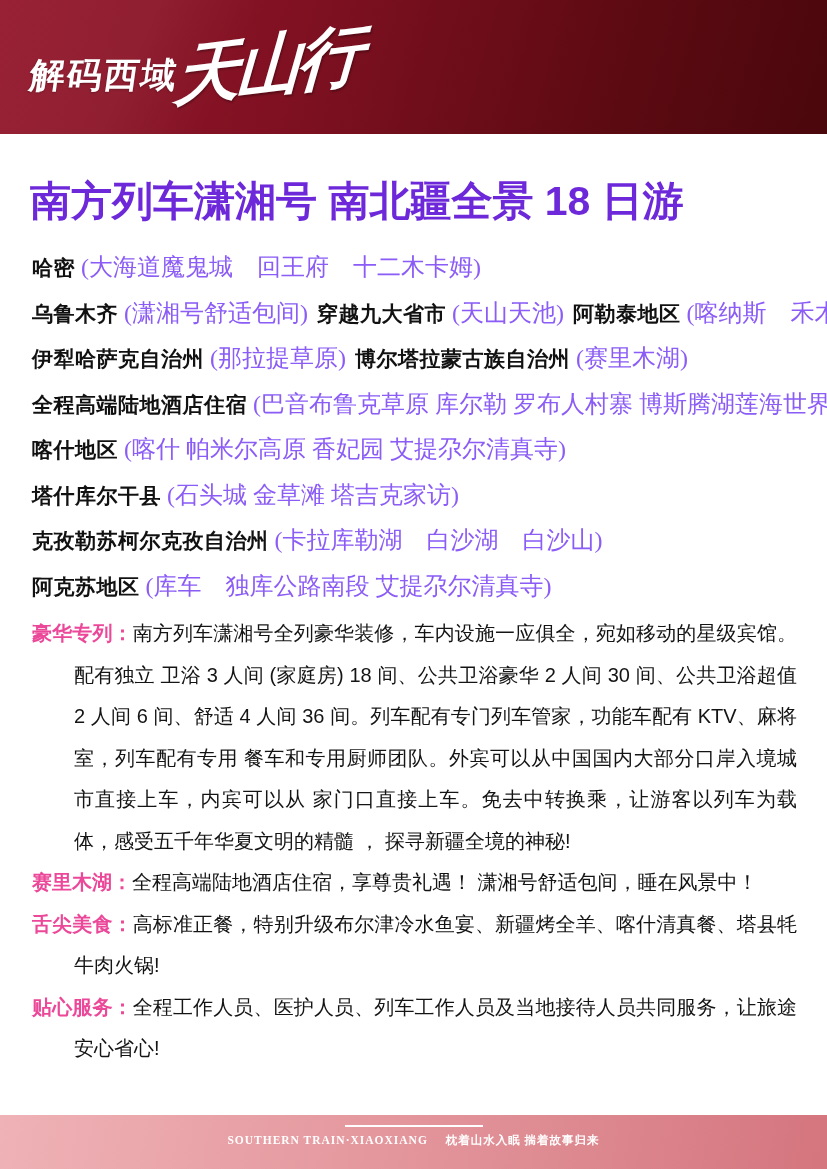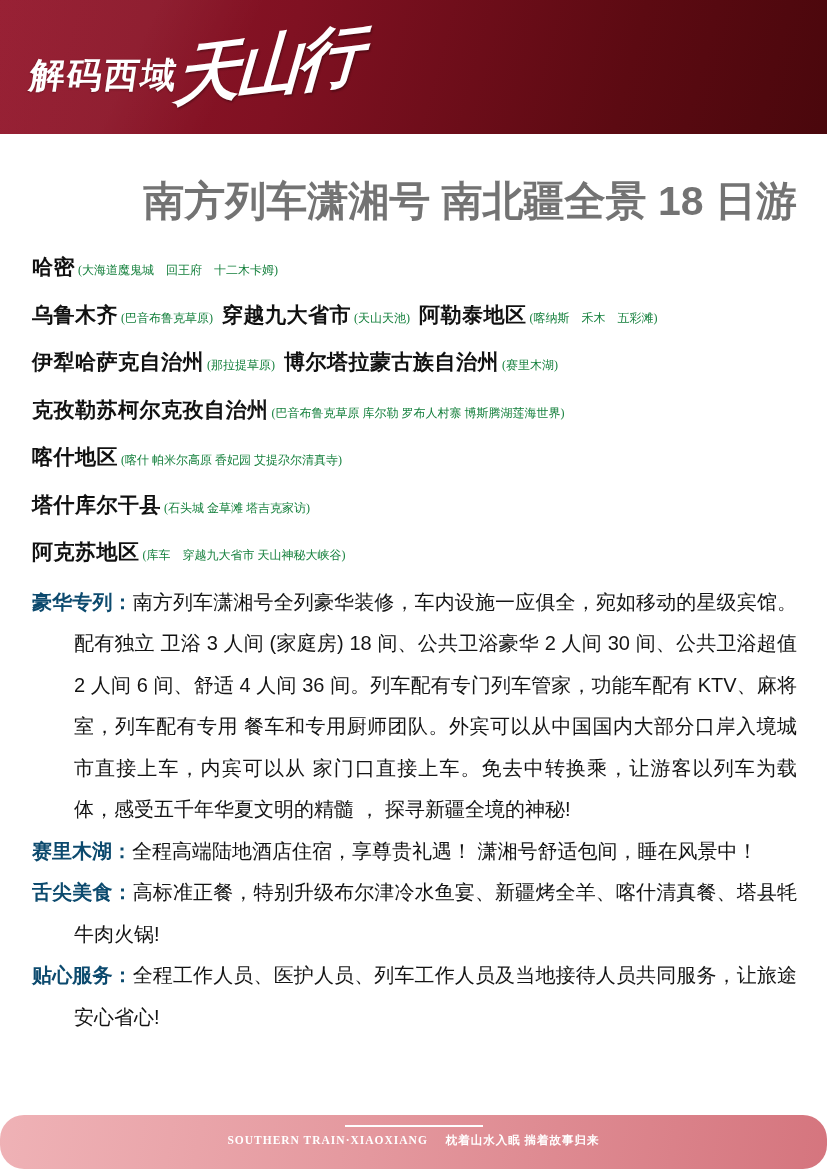--- a/index.html
+++ b/index.html
@@ -37,74 +37,73 @@
     font-size:66px;line-height:1;
     margin-left:-4px;margin-top:-2px;
     letter-spacing:-4px;
     transform:rotate(-7deg) skewX(-10deg);
     text-shadow:1px 2px 2px rgba(0,0,0,.3);
   }
 
   
   .title{
     margin:44px 30px 14px 30px;
-    text-align:right;
+    text-align:left;
     font-size:41px;
     font-weight:900;
     letter-spacing:0px;
-    color:#737373;
+    color:#6d28d9;
     line-height:1.15;
     white-space:nowrap;
   }
 
   
   .destinations{padding:6px 28px 0 32px;}
   .dest-line{
     margin:0;
     font-size:21px;
     line-height:44.5px;
     color:#111;
     white-space:nowrap;
   }
   .dest-name{
     font-weight:900;
     letter-spacing:0.5px;
   }
   .dest-detail{
     font-family:"Liberation Serif","DejaVu Serif",serif;
     font-weight:400;
-    font-size:12px;
-    color:#15803d;
+    font-size:24px;
+    color:#8b5cf6;
     margin-right:9px;
   }
 
   
   .features{padding:4px 30px 0 32px;}
   .feature{
     margin:0;
     font-size:20px;
     line-height:41.5px;
     color:#141414;
     text-align:justify;
     padding-left:42px;
     text-indent:-42px;
   }
   .feature-label{
-    color:#0c4a6e;
+    color:#ec4899;
     font-weight:900;
   }
 
   
   .footer{
     position:absolute;left:0;right:0;bottom:0;
     height:54px;
     background:linear-gradient(100deg,#efb2b6 0%,#e4989e 45%,#d5757e 100%);
     color:#ffffff;
     text-align:center;
-    border-radius:24px;
   }
   .footer-divider{
     width:138px;height:2px;
     background:#fefefe;
     margin:10px auto 6px auto;
   }
   .footer-text{
     font-family:"Liberation Serif","DejaVu Serif",serif;
     font-size:11.5px;
     letter-spacing:1px;
@@ -122,26 +121,27 @@
     <div class="logo">
       <span class="logo-main">解码西域</span>
       <span class="logo-brush">天山行</span>
     </div>
   </div>
 
   <h1 class="title">南方列车潇湘号 南北疆全景 18 日游</h1>
 
   <div class="destinations">
       <p class="dest-line"><span class="dest-name">哈密</span><span class="dest-detail"> (大海道魔鬼城　回王府　十二木卡姆)</span></p>
-      <p class="dest-line"><span class="dest-name">乌鲁木齐</span><span class="dest-detail"> (巴音布鲁克草原)</span><span class="dest-name">穿越九大省市</span><span class="dest-detail"> (天山天池)</span><span class="dest-name">阿勒泰地区</span><span class="dest-detail"> (喀纳斯　禾木　五彩滩)</span></p>
+      <p class="dest-line"><span class="dest-name">乌鲁木齐</span><span class="dest-detail"> (潇湘号舒适包间)</span><span class="dest-name">穿越九大省市</span><span class="dest-detail"> (天山天池)</span><span class="dest-name">阿勒泰地区</span><span class="dest-detail"> (喀纳斯　禾木　五彩滩)</span></p>
       <p class="dest-line"><span class="dest-name">伊犁哈萨克自治州</span><span class="dest-detail"> (那拉提草原)</span><span class="dest-name">博尔塔拉蒙古族自治州</span><span class="dest-detail"> (赛里木湖)</span></p>
-      <p class="dest-line"><span class="dest-name">克孜勒苏柯尔克孜自治州</span><span class="dest-detail"> (巴音布鲁克草原 库尔勒 罗布人村寨 博斯腾湖莲海世界)</span></p>
+      <p class="dest-line"><span class="dest-name">全程高端陆地酒店住宿</span><span class="dest-detail"> (巴音布鲁克草原 库尔勒 罗布人村寨 博斯腾湖莲海世界)</span></p>
       <p class="dest-line"><span class="dest-name">喀什地区</span><span class="dest-detail"> (喀什 帕米尔高原 香妃园 艾提尕尔清真寺)</span></p>
       <p class="dest-line"><span class="dest-name">塔什库尔干县</span><span class="dest-detail"> (石头城 金草滩 塔吉克家访)</span></p>
-      <p class="dest-line"><span class="dest-name">阿克苏地区</span><span class="dest-detail"> (库车　穿越九大省市 天山神秘大峡谷)</span></p>
+      <p class="dest-line"><span class="dest-name">克孜勒苏柯尔克孜自治州</span><span class="dest-detail"> (卡拉库勒湖　白沙湖　白沙山)</span></p>
+      <p class="dest-line"><span class="dest-name">阿克苏地区</span><span class="dest-detail"> (库车　独库公路南段 艾提尕尔清真寺)</span></p>
     </div>
 
   <div class="features">
       <p class="feature"><span class="feature-label">豪华专列：</span><span>南方列车潇湘号全列豪华装修，车内设施一应俱全，宛如移动的星级宾馆。配有独立 卫浴 3 人间 (家庭房) 18 间、公共卫浴豪华 2 人间 30 间、公共卫浴超值 2 人间 6 间、舒适 4 人间 36 间。列车配有专门列车管家，功能车配有 KTV、麻将室，列车配有专用 餐车和专用厨师团队。外宾可以从中国国内大部分口岸入境城市直接上车，内宾可以从 家门口直接上车。免去中转换乘，让游客以列车为载体，感受五千年华夏文明的精髓 ， 探寻新疆全境的神秘!</span></p>
       <p class="feature"><span class="feature-label">赛里木湖：</span><span>全程高端陆地酒店住宿，享尊贵礼遇！ 潇湘号舒适包间，睡在风景中！</span></p>
       <p class="feature"><span class="feature-label">舌尖美食：</span><span>高标准正餐，特别升级布尔津冷水鱼宴、新疆烤全羊、喀什清真餐、塔县牦牛肉火锅!</span></p>
       <p class="feature"><span class="feature-label">贴心服务：</span><span>全程工作人员、医护人员、列车工作人员及当地接待人员共同服务，让旅途安心省心!</span></p>
     </div>
 
   <div class="footer">

